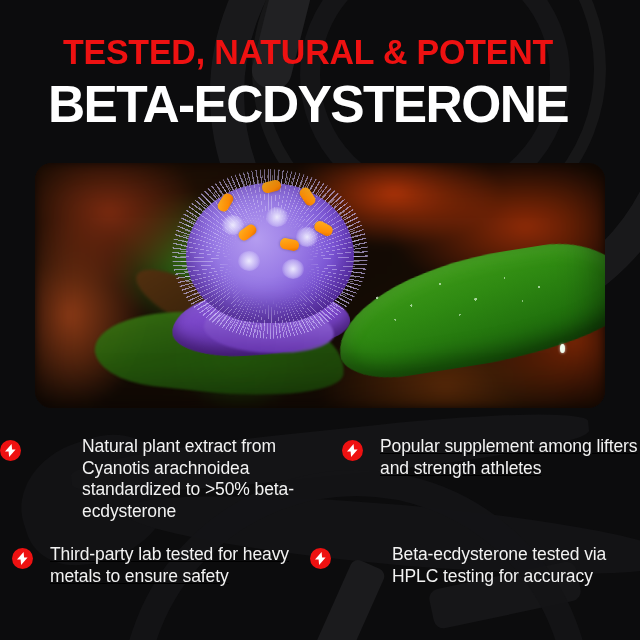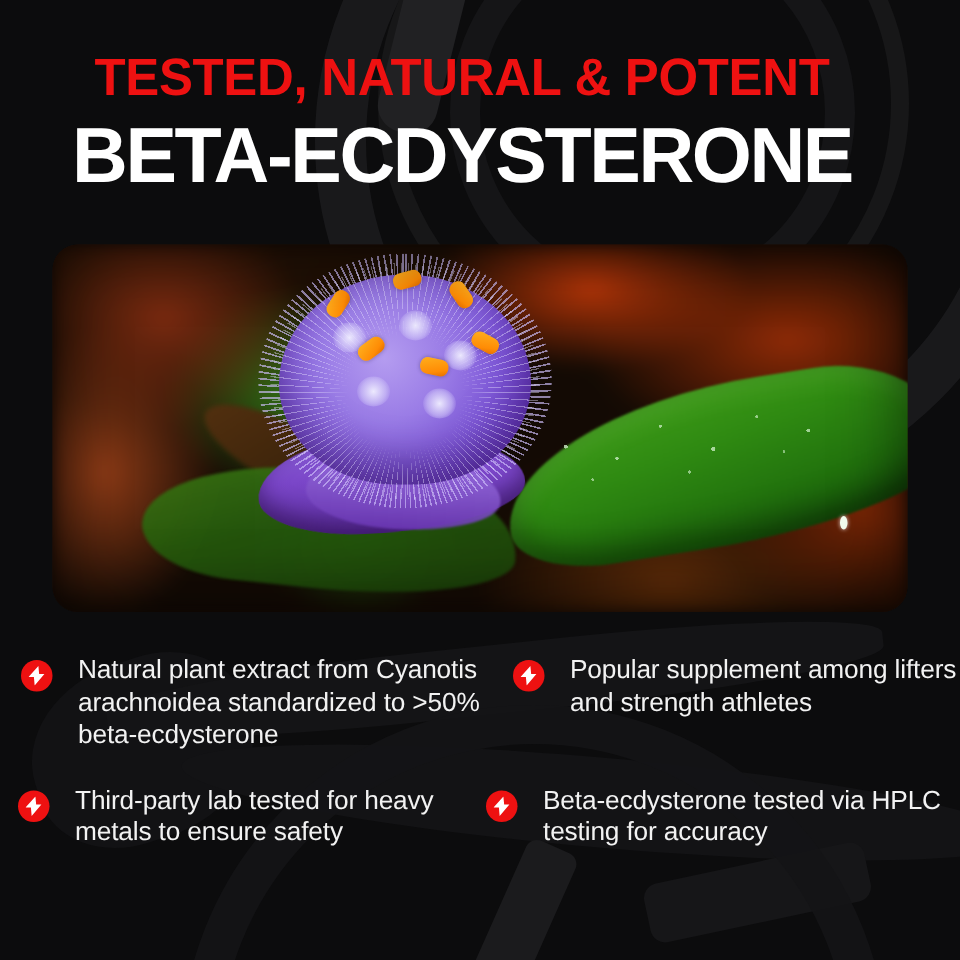--- a/index.html
+++ b/index.html
@@ -348,22 +348,22 @@
     left: 0;
     top: 436px;
     width: 640px;
     z-index: 6;
   }
   .brow { display: flex; }
   .bcol {
     display: flex;
     align-items: flex-start;
   }
-  .bcol.left  { width: 330px; padding-left: 14px; box-sizing: border-box; }
-  .bcol.right { width: 310px; padding-left: 12px; box-sizing: border-box; }
+  .bcol.left  { width: 330px; box-sizing: border-box; gap: 44px; }
+  .bcol.right { width: 310px; padding-left: 12px; box-sizing: border-box; text-decoration: underline; }
   .bolt {
     flex: 0 0 auto;
     width: 21px;
     height: 21px;
     border-radius: 50%;
     background: #ee1111;
     display: flex;
     align-items: center;
     justify-content: center;
     margin-top: 4px;

